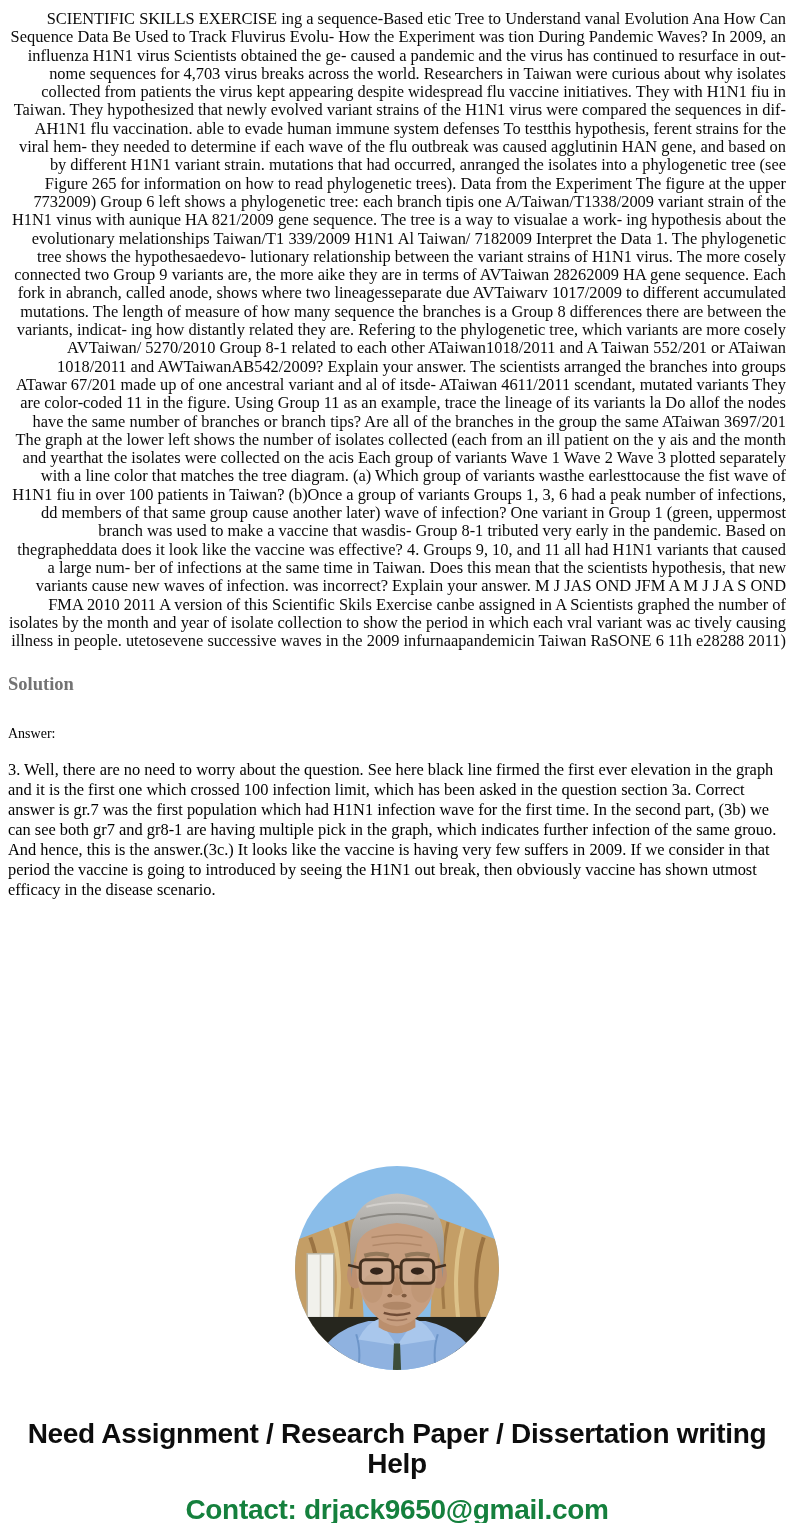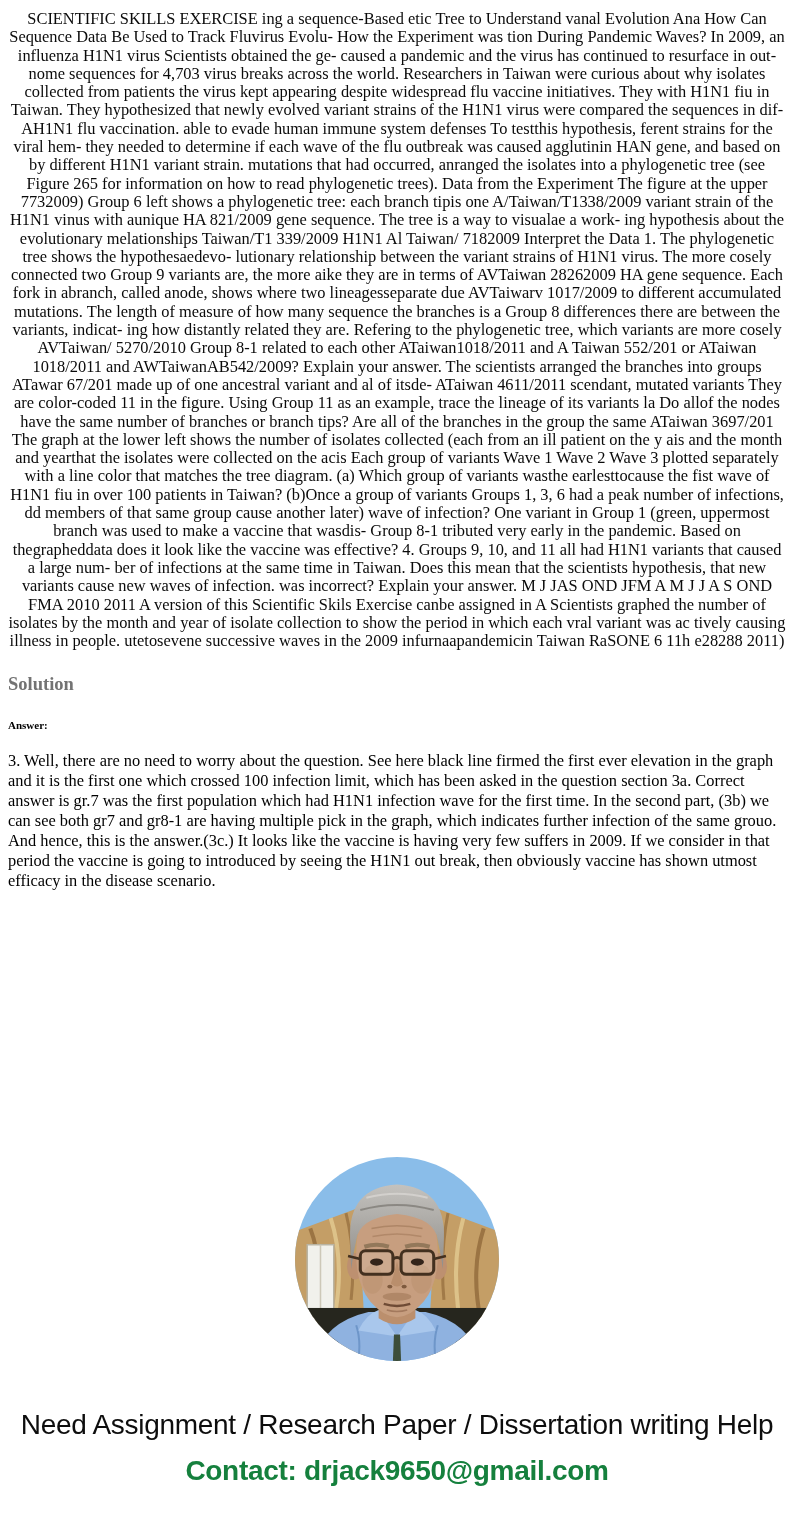--- a/index.html
+++ b/index.html
@@ -9,49 +9,48 @@
     color: #000000;
     padding: 8px;
     box-sizing: border-box;
     font-family: "Liberation Serif", serif;
   }
   .question-text {
     font-size: 16.4px;
     line-height: 18.3px;
     color: #0a0a0a;
     margin: 2px 0 0 0;
-    text-align: center;
+    text-align: right;
   }
   .solution-heading {
     font-family: "Liberation Serif", serif;
     font-size: 18.5px;
     font-weight: 700;
     margin: 24px 0 0 0;
     color: #737373;
   }
   .answer-label {
-    font-size: 11px;
+    font-size: 14px;
     line-height: 18.3px;
-    margin: 21px 0 0 0;
-    font-weight: bold;
+    margin: 30px 0 0 0;
   }
   .answer-text {
     font-size: 16.4px;
     line-height: 20px;
     margin: 16px 0 0 0;
   }
   .avatar-wrap {
     width: 204px;
     height: 204px;
     margin: 266px auto 0 auto;
   }
   .avatar-wrap svg { display: block; }
   .footer-heading {
     font-family: "Liberation Sans", sans-serif;
-    font-weight: 400;
+    font-weight: 700;
     font-size: 28px;
     line-height: 30px;
     letter-spacing: -0.3px;
     text-align: center;
     color: #0d0d0d;
     margin: 49px auto 0 auto;
     max-width: 770px;
   }
   .footer-contact {
     font-family: "Liberation Sans", sans-serif;

